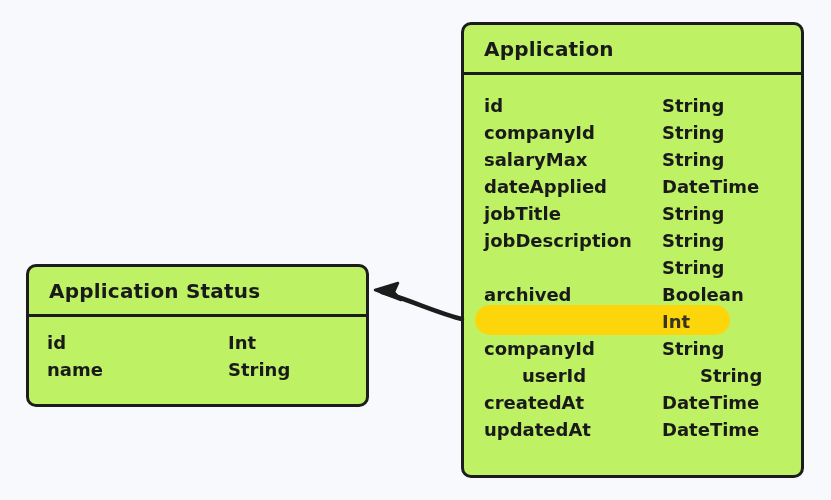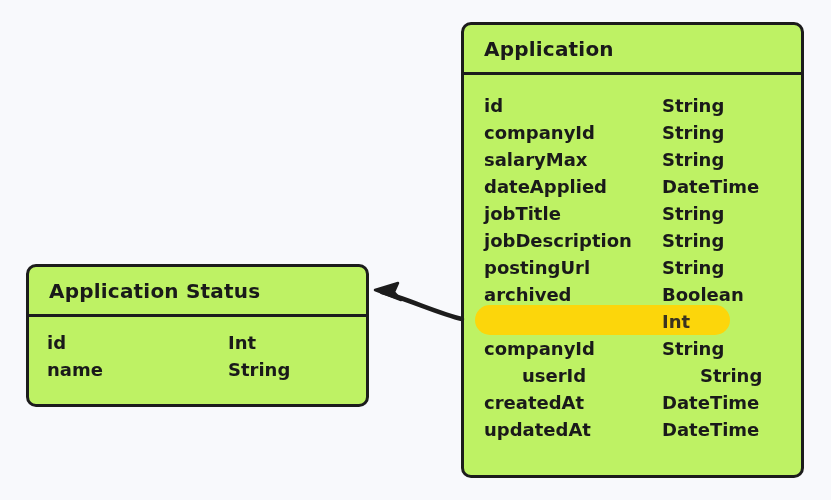--- a/index.html
+++ b/index.html
@@ -196,21 +196,20 @@
       </div>
       <div class="field-row" style="top:125px;">
         <span class="field-name">jobTitle</span>
         <span class="field-type">String</span>
       </div>
       <div class="field-row" style="top:152px;">
         <span class="field-name">jobDescription</span>
         <span class="field-type">String</span>
       </div>
       <div class="field-row" style="top:179px;">
-        <span class="field-name">postingUrl</span>
         <span class="field-type">String</span>
       </div>
       <div class="field-row" style="top:206px;">
         <span class="field-name">archived</span>
         <span class="field-type">Boolean</span>
       </div>
 
       <div class="field-row highlighted" style="top:233px;">
         <span class="field-type">Int</span>
       </div>

